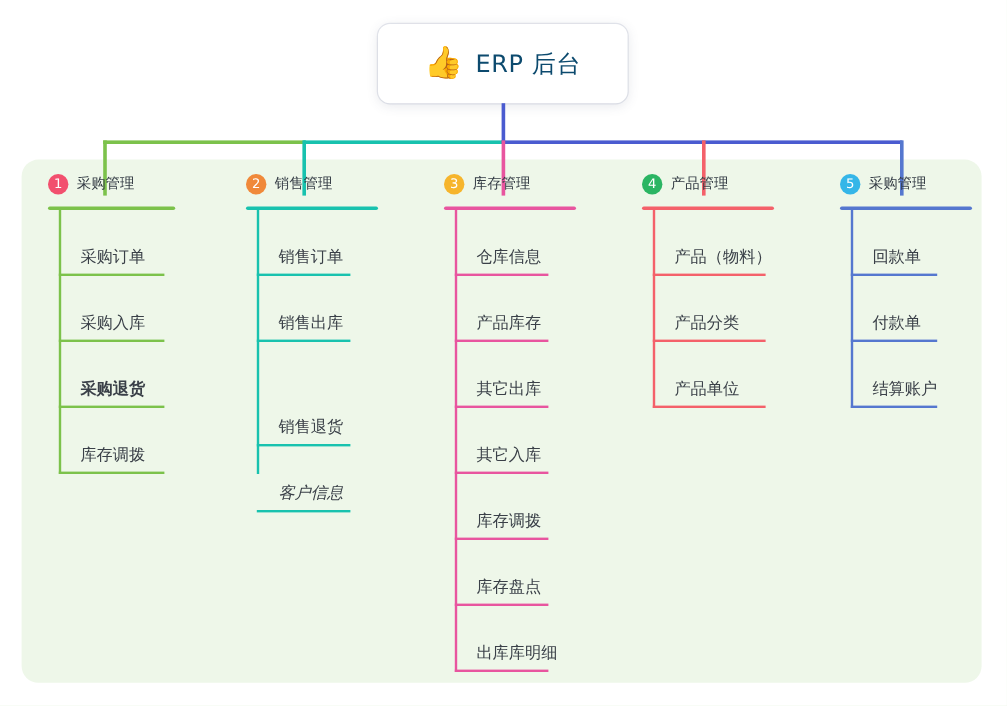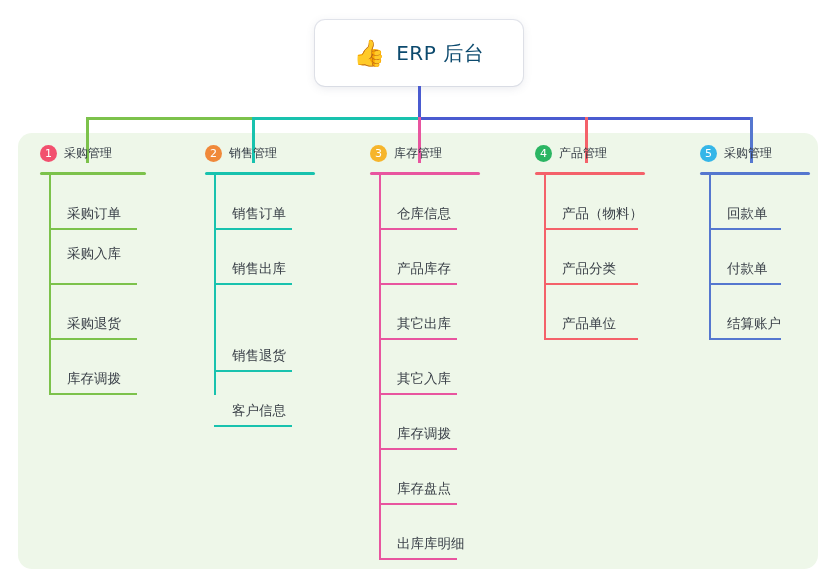--- a/index.html
+++ b/index.html
@@ -86,25 +86,25 @@
           <span class="badge" style="background: rgb(242, 80, 110);">1</span>
           <span class="col-title">采购管理</span>
         </div>
         <div class="col-rule" style="width: 106px; background: rgb(124, 194, 75);"></div>
         <div class="items">
           <div class="spine" style="background: rgb(124, 194, 75); height: 220px;"></div>
           <div class="item" style="width: 96px;">
             <span class="ilabel">采购订单</span>
             <div class="stub" style="width: 88px; background: rgb(124, 194, 75);"></div>
           </div>
-          <div class="item" style="width: 96px; align-items: center;">
+          <div class="item" style="width: 96px;">
             <span class="ilabel">采购入库</span>
             <div class="stub" style="width: 88px; background: rgb(124, 194, 75);"></div>
           </div>
-          <div class="item" style="width: 96px;">
+          <div class="item" style="width: 96px; font-weight: bold;">
             <span class="ilabel">采购退货</span>
             <div class="stub" style="width: 88px; background: rgb(124, 194, 75);"></div>
           </div>
           <div class="item" style="width: 96px;">
             <span class="ilabel">库存调拨</span>
             <div class="stub" style="width: 88px; background: rgb(124, 194, 75);"></div>
           </div>
         </div>
       </div>
       <div class="col" style="left: 205px;">
@@ -120,21 +120,21 @@
             <div class="stub" style="width: 78px; background: rgb(24, 194, 174);"></div>
           </div>
           <div class="item" style="width: 88px;">
             <span class="ilabel">销售出库</span>
             <div class="stub" style="width: 78px; background: rgb(24, 194, 174);"></div>
           </div>
           <div class="item" style="width: 88px; margin-top: 32px;">
             <span class="ilabel">销售退货</span>
             <div class="stub" style="width: 78px; background: rgb(24, 194, 174);"></div>
           </div>
-          <div class="item" style="width: 88px;">
+          <div class="item" style="width: 88px; font-style: italic;">
             <span class="ilabel">客户信息</span>
             <div class="stub" style="width: 78px; background: rgb(24, 194, 174);"></div>
           </div>
         </div>
       </div>
       <div class="col" style="left: 370px;">
         <div class="col-head">
           <span class="badge" style="background: rgb(246, 181, 44);">3</span>
           <span class="col-title">库存管理</span>
         </div>

